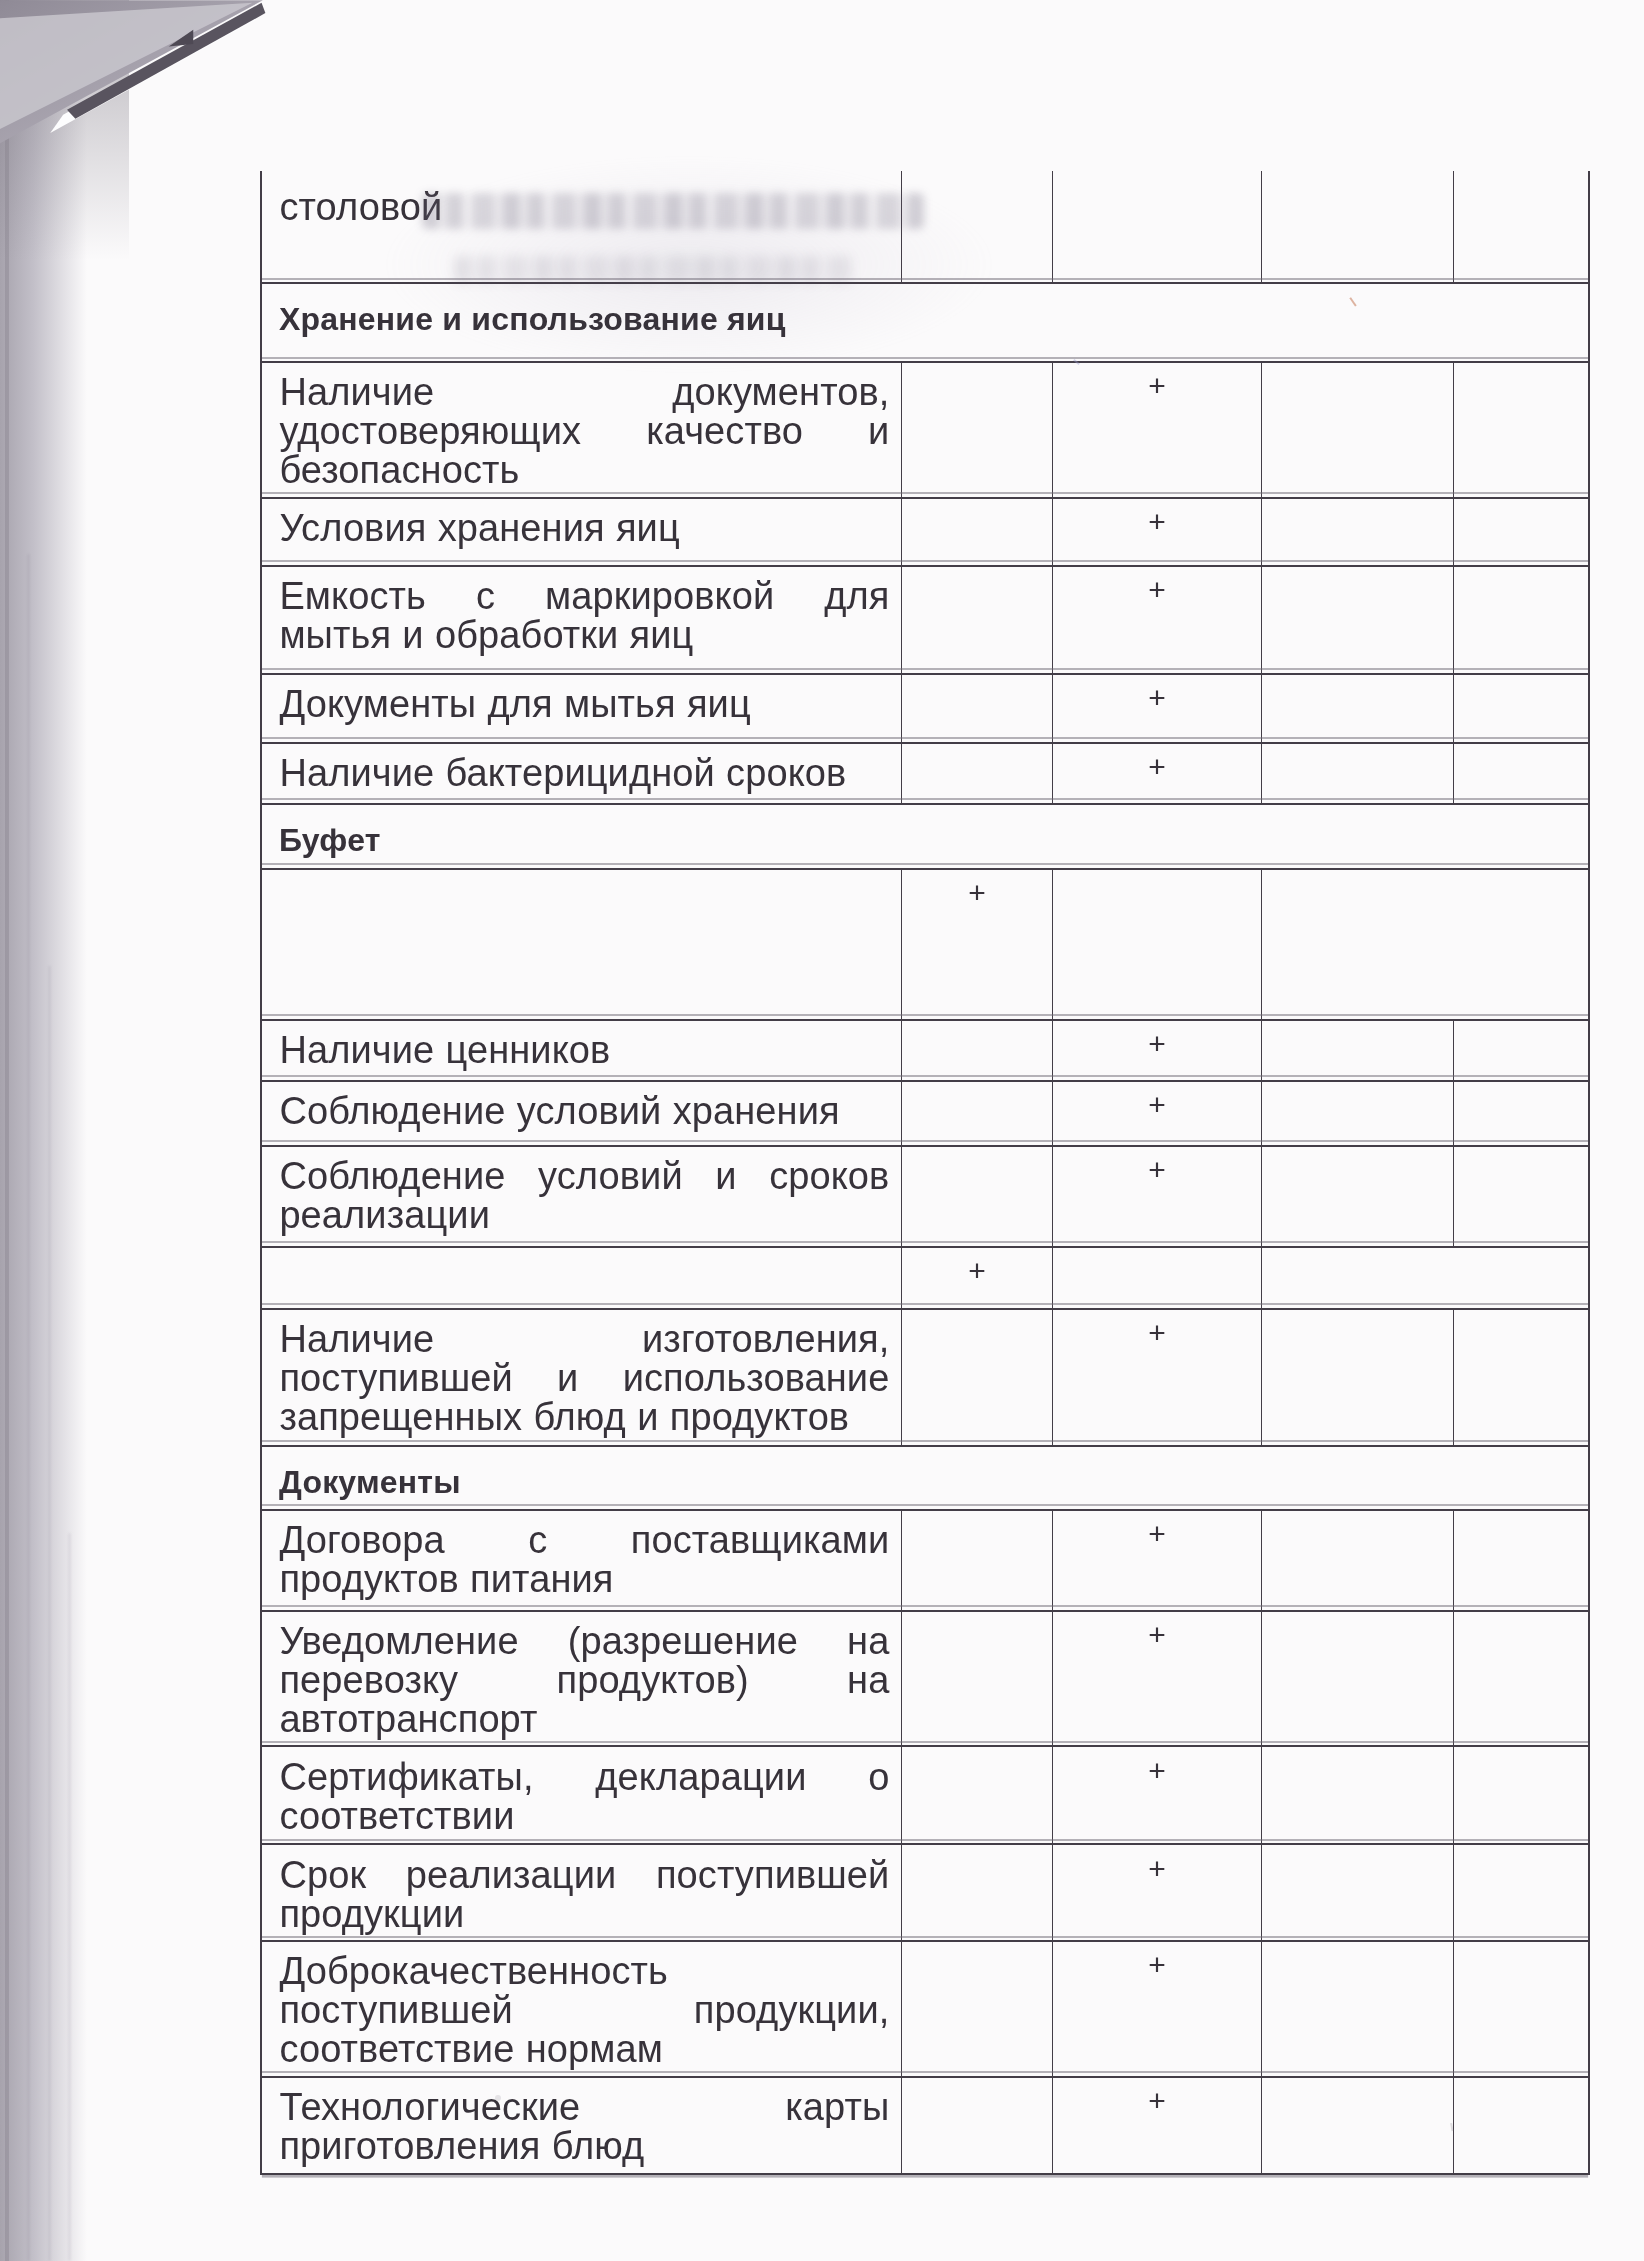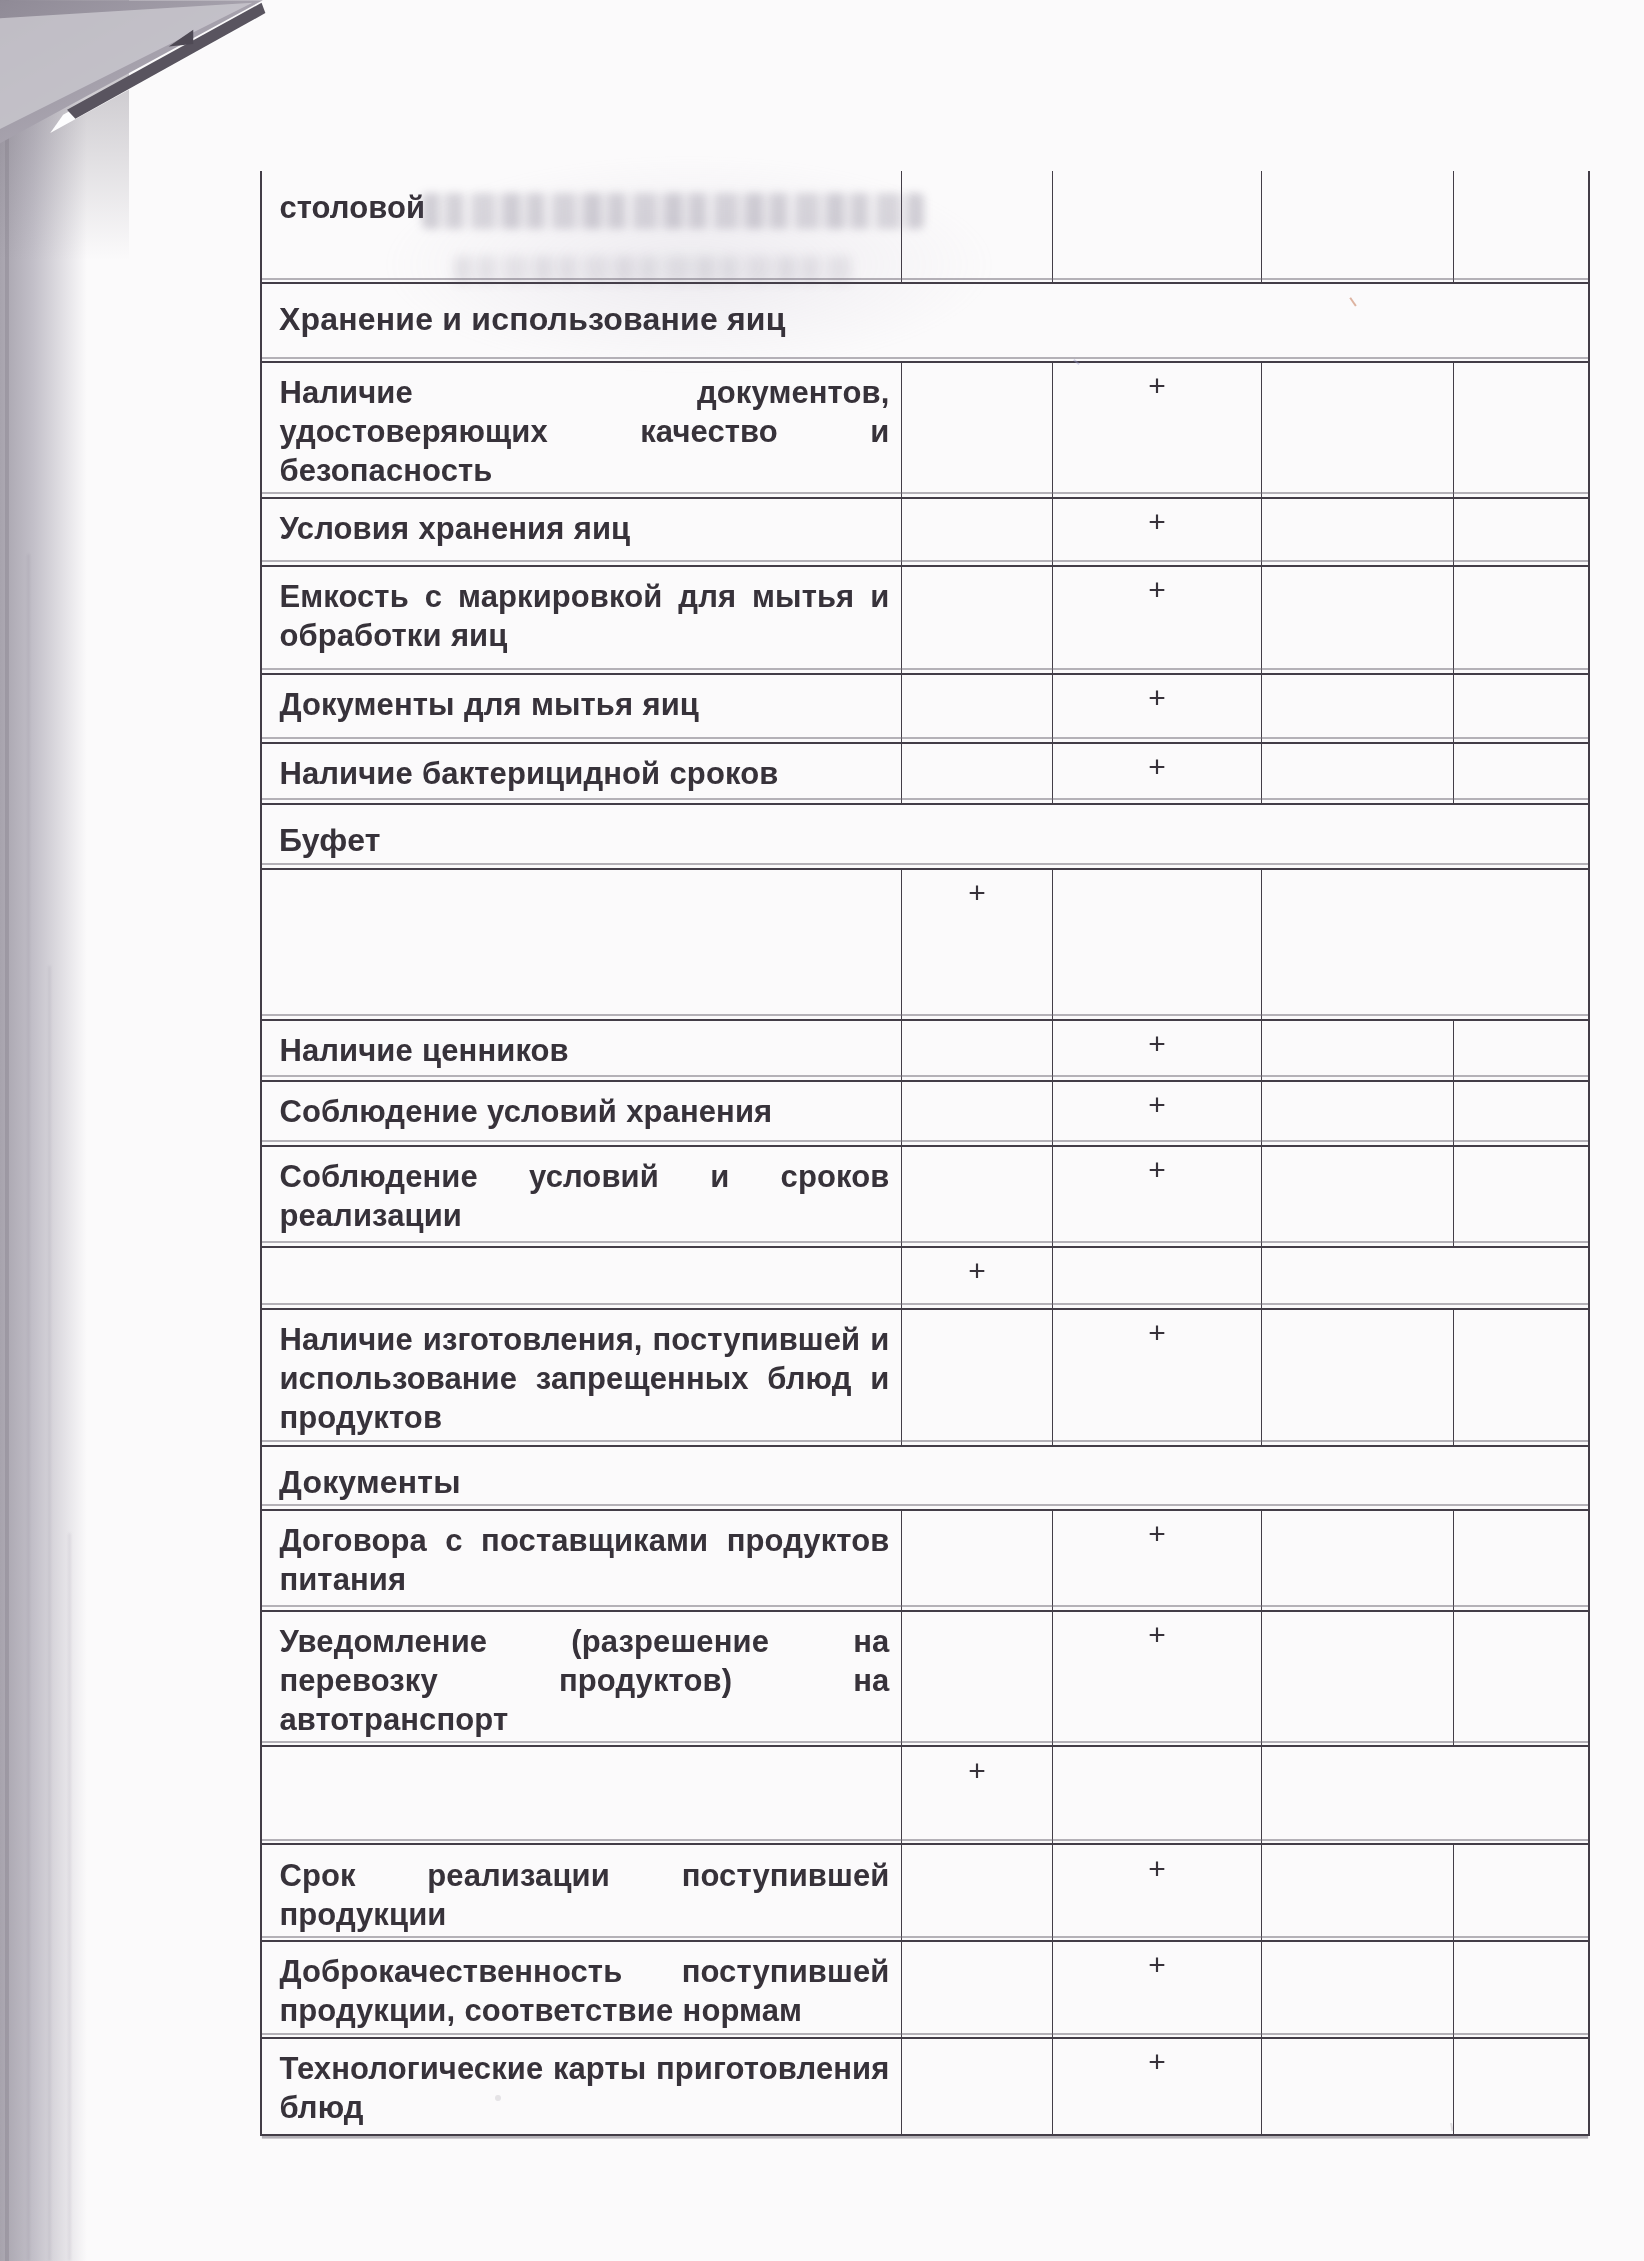--- a/index.html
+++ b/index.html
@@ -72,23 +72,23 @@
   .trow.sec{grid-template-columns:1fr;}
   .trow + .trow{border-top:2.6px solid var(--line);}
   .trow + .trow::before{
     content:"";position:absolute;left:0;right:0;top:-6.4px;height:1.9px;
     background:var(--line-echo);
   }
   .cell{box-sizing:border-box;border-right:1.9px solid var(--line);}
   .cell:last-child{border-right:none;}
   .trow.sec .cell{border-right:none;}
   .label{
-    font-size:31px;line-height:39px;color:var(--ink);
+    font-size:38px;line-height:39px;color:var(--ink);
     text-align:justify;text-align-last:left;
-    padding:10.3px 11.6px 6.4px 17.4px;letter-spacing:0.1px;word-spacing:0.6px;font-weight:bold;
+    padding:10.3px 11.6px 6.4px 17.4px;letter-spacing:0.1px;word-spacing:0.6px;
   }
   .carry .label{padding-top:17px;}
   .mark{
     font-size:30px;color:var(--ink);text-align:center;
     padding-top:6.4px;line-height:33px;
   }
   .sectitle{
     font-size:32px;font-weight:bold;color:var(--ink);
     padding:17.4px 11.6px 6.4px 17px;letter-spacing:0.2px;
   }
@@ -237,20 +237,21 @@
 
     <div class="trow" style="min-height:101px">
       <div class="cell label">Уведомление (разрешение на перевозку продуктов) на автотранспорт</div>
       <div class="cell"></div>
       <div class="cell mark">+</div>
       <div class="cell"></div>
       <div class="cell"></div>
     </div>
 
     <div class="trow" style="min-height:98px">
+      <div class="cell label">Сертификаты, декларации о соответствии</div>
       <div class="cell"></div>
       <div class="cell mark">+</div>
       <div class="cell"></div>
       <div class="cell"></div>
     </div>
 
     <div class="trow" style="min-height:94px">
       <div class="cell label">Срок реализации поступившей продукции</div>
       <div class="cell"></div>
       <div class="cell mark">+</div>

